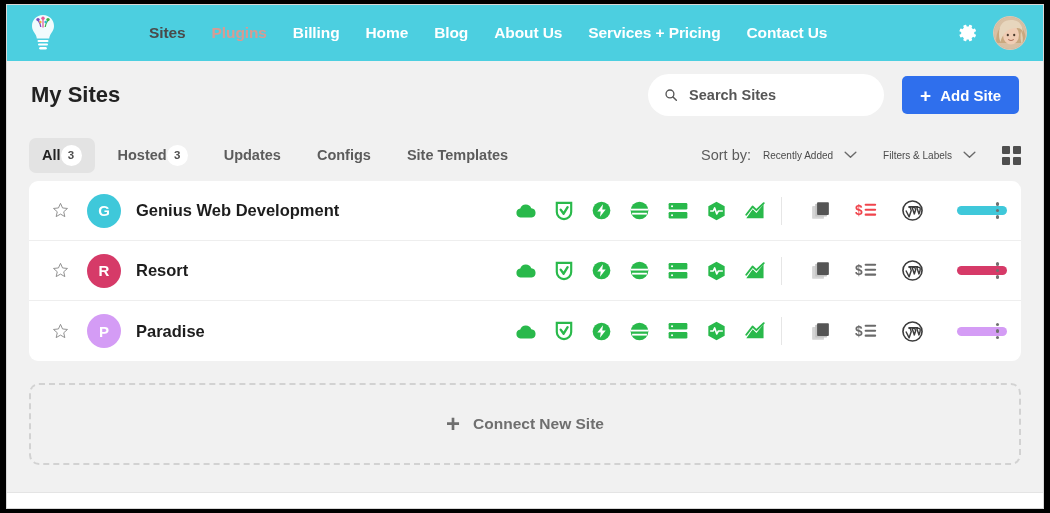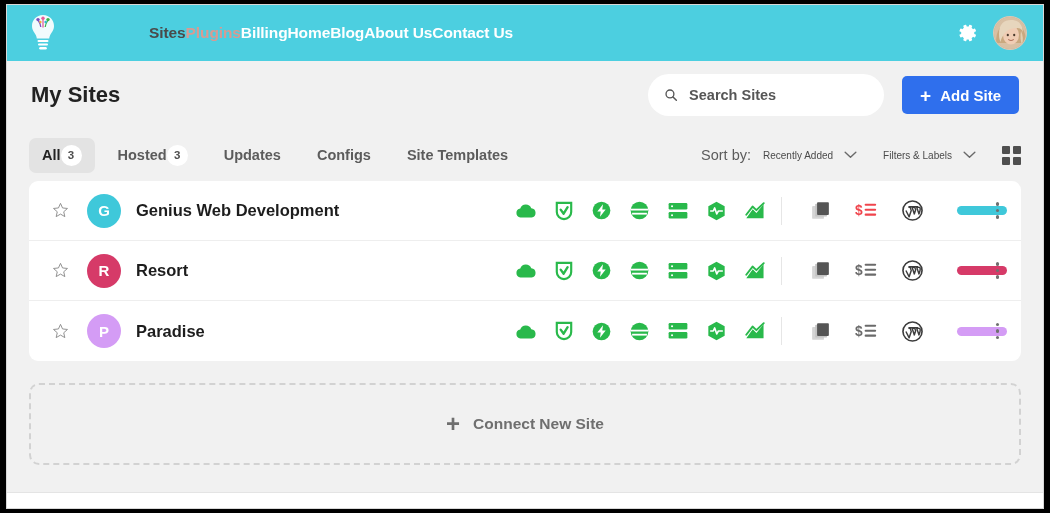--- a/index.html
+++ b/index.html
@@ -33,20 +33,21 @@
     position: relative;
   }
   .logo-wrap {
     width: 40px; height: 44px;
     display: flex; align-items: center; justify-content: center;
     flex: 0 0 auto;
   }
   .nav-links {
     display: flex;
     align-items: center;
+    gap: 26px;
     margin-left: 86px;
   }
   .nav-link {
     font-size: 15.5px;
     font-weight: bold;
     color: #ffffff;
     letter-spacing: -0.1px;
     white-space: nowrap;
     cursor: pointer;
   }
@@ -343,20 +344,21 @@
       </svg>
     </div>
 
     <div class="nav-links">
       <span class="nav-link dark">Sites</span>
       <span class="nav-link muted">Plugins</span>
       <span class="nav-link">Billing</span>
       <span class="nav-link">Home</span>
       <span class="nav-link">Blog</span>
       <span class="nav-link">About Us</span>
+      <span class="nav-link">Services + Pricing</span>
       <span class="nav-link">Contact Us</span>
     </div>
 
     <div class="nav-right">
       <svg class="gear-icon" viewBox="0 0 24 24">
         <path fill="#ffffff" d="M12 8.2a3.8 3.8 0 1 0 0 7.6 3.8 3.8 0 0 0 0-7.6zm0 5.9a2.1 2.1 0 1 1 0-4.2 2.1 2.1 0 0 1 0 4.2z"></path>
         <path fill="#ffffff" d="M20.3 13.6l-1.5-.5a6.9 6.9 0 0 0 0-2.2l1.5-.5a.7.7 0 0 0 .4-.9l-.8-1.9a.7.7 0 0 0-.9-.4l-1.5.6a7 7 0 0 0-1.6-1.6l.6-1.5a.7.7 0 0 0-.4-.9l-1.9-.8a.7.7 0 0 0-.9.4l-.5 1.5a6.9 6.9 0 0 0-2.2 0l-.5-1.5a.7.7 0 0 0-.9-.4l-1.9.8a.7.7 0 0 0-.4.9l.6 1.5a7 7 0 0 0-1.6 1.6l-1.5-.6a.7.7 0 0 0-.9.4l-.8 1.9a.7.7 0 0 0 .4.9l1.5.5a6.9 6.9 0 0 0 0 2.2l-1.5.5a.7.7 0 0 0-.4.9l.8 1.9a.7.7 0 0 0 .9.4l1.5-.6a7 7 0 0 0 1.6 1.6l-.6 1.5a.7.7 0 0 0 .4.9l1.9.8a.7.7 0 0 0 .9-.4l.5-1.5a6.9 6.9 0 0 0 2.2 0l.5 1.5a.7.7 0 0 0 .9.4l1.9-.8a.7.7 0 0 0 .4-.9l-.6-1.5a7 7 0 0 0 1.6-1.6l1.5.6a.7.7 0 0 0 .9-.4l.8-1.9a.7.7 0 0 0-.4-.9z"></path>
       </svg>
       <div class="user-avatar">
         <svg width="34" height="34" viewBox="0 0 34 34">

